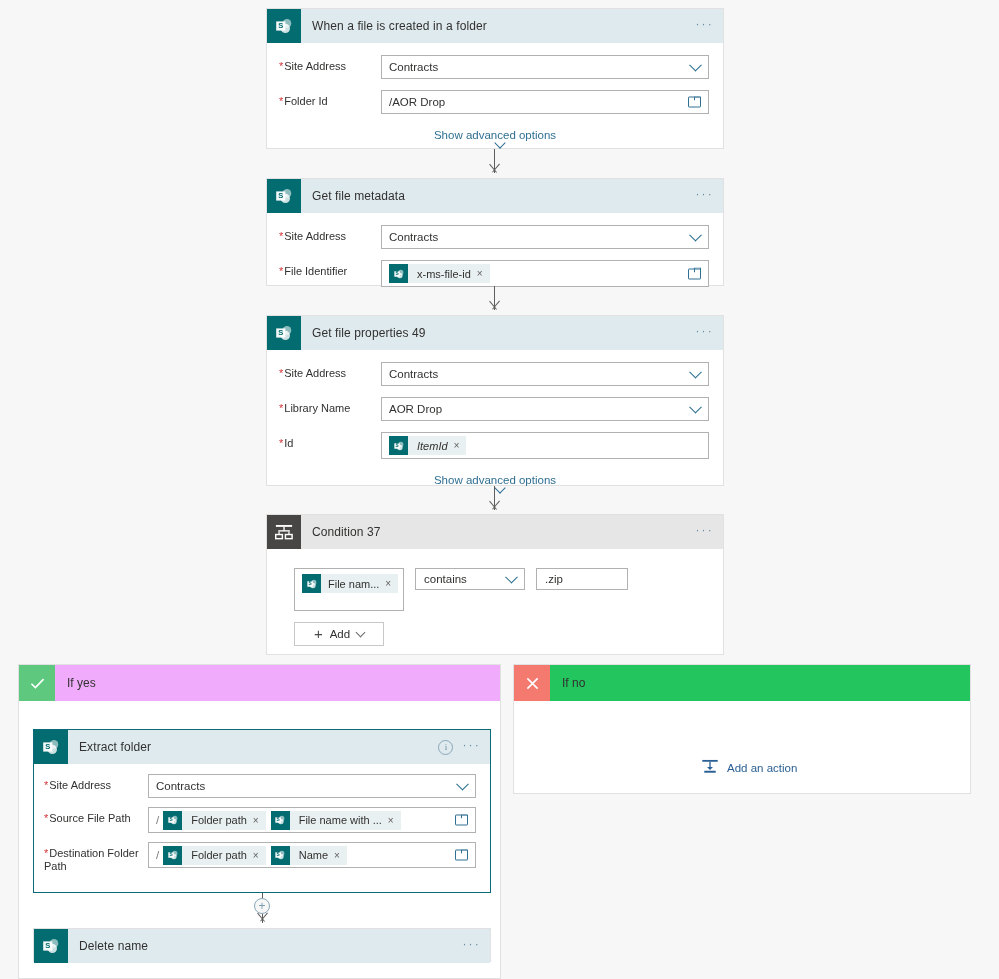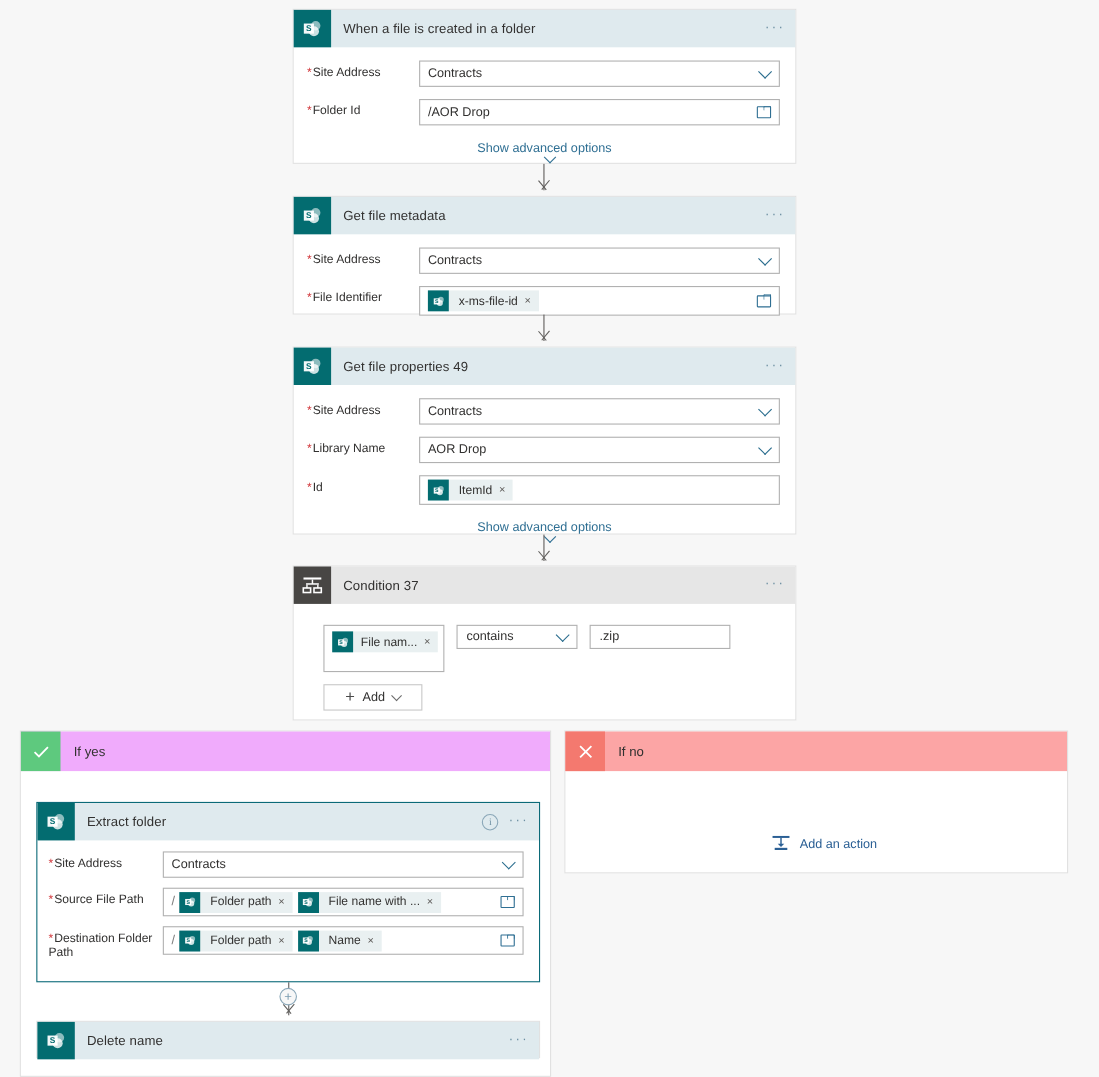--- a/index.html
+++ b/index.html
@@ -177,21 +177,21 @@
   
   .branch {
     position: absolute;
     background: #fff;
     border: 1px solid #e1e1e1;
   }
   .branch-head {
     height: 36px; display: flex; align-items: center;
   }
   .branch-head.yes { background: #f0abfc; }
-  .branch-head.no  { background: #fca5a5; }
+  .branch-head.no  { background: #22c55e; }
   .bbox {
     width: 36px; height: 36px; flex: 0 0 36px;
     display: flex; align-items: center; justify-content: center;
   }
   .bbox.yes { background: #5ec97e; }
   .bbox.no  { background: #f4796f; }
   .btitle { margin-left: 12px; font-size: 12px; color: #323130; }
 
   .selected { border: 1.4px solid #0b6a78; }
 
@@ -325,21 +325,21 @@
     </div>
     <div class="row">
       <div class="lbl"><span class="req">*</span><span>Library Name</span></div>
       <div class="ctrl">
         <span>AOR Drop</span>
         <span class="chev"></span>
       </div>
     </div>
     <div class="row">
       <div class="lbl"><span class="req">*</span><span>Id</span></div>
-      <div class="ctrl tall" style="min-height:27px;">
+      <div class="ctrl tall" style="min-height:27px;font-style:italic;">
         <span class="chip">
           <span class="ci">
             <svg width="12" height="12" viewBox="0 0 20 20">
               <circle cx="13" cy="7.4" r="4.3" fill="#ffffff" opacity="0.55"></circle>
               <circle cx="11.4" cy="12.4" r="4.6" fill="#ffffff" opacity="0.8"></circle>
               <rect x="2.2" y="5.4" width="9.2" height="9.2" fill="#ffffff" opacity="0.95"></rect>
               <text x="4.2" y="12.4" font-family="Liberation Sans, sans-serif" font-size="8" font-weight="bold" fill="#036c70">S</text>
             </svg>
           </span>
           <span class="cl">ItemId</span>
@@ -391,21 +391,21 @@
           </span>
           <span class="cl" style="padding-left:7px;">File nam...</span>
           <span class="cx">×</span>
         </span>
       </div>
       <div style="width:110px; height:22px; border:1px solid #b1b1b1; background:#fff; margin-left:11px;
                   display:flex; align-items:center; padding-left:8px; position:relative; font-size:11.5px;">
         <span>contains</span>
         <span class="chev"></span>
       </div>
-      <div style="width:128px; height:22px; border:1px solid #b1b1b1; background:#fff; margin-left:11px;
+      <div style="width:92px; height:22px; border:1px solid #b1b1b1; background:#fff; margin-left:11px;
                   display:flex; align-items:center; padding-left:8px; font-size:11.5px;">
         <span>.zip</span>
       </div>
     </div>
     <div style="margin-top:11px; width:90px; height:24px; border:1px solid #c8c8c8; background:#fff;
                 display:flex; align-items:center; justify-content:center; gap:7px; font-size:11.5px; color:#323130;">
       <span style="font-size:15px; line-height:12px; color:#4a4a4a;">+</span>
       <span>Add</span>
       <span style="width:7px;height:7px;border-right:1.3px solid #6a6a6a;border-bottom:1.3px solid #6a6a6a;
                    transform:translateY(-2px) rotate(45deg);"></span>

